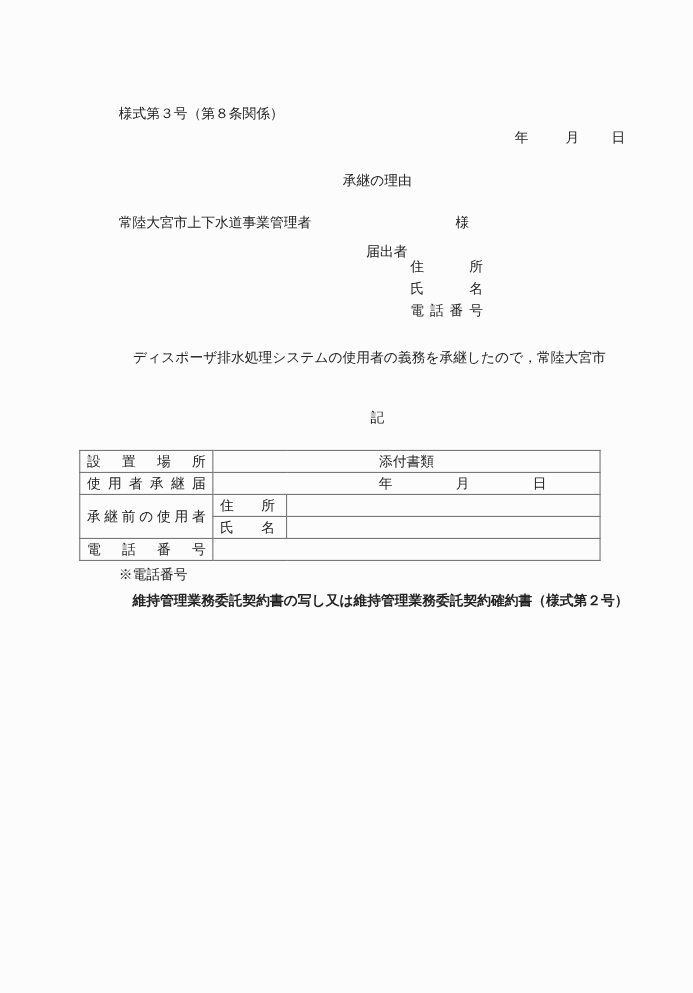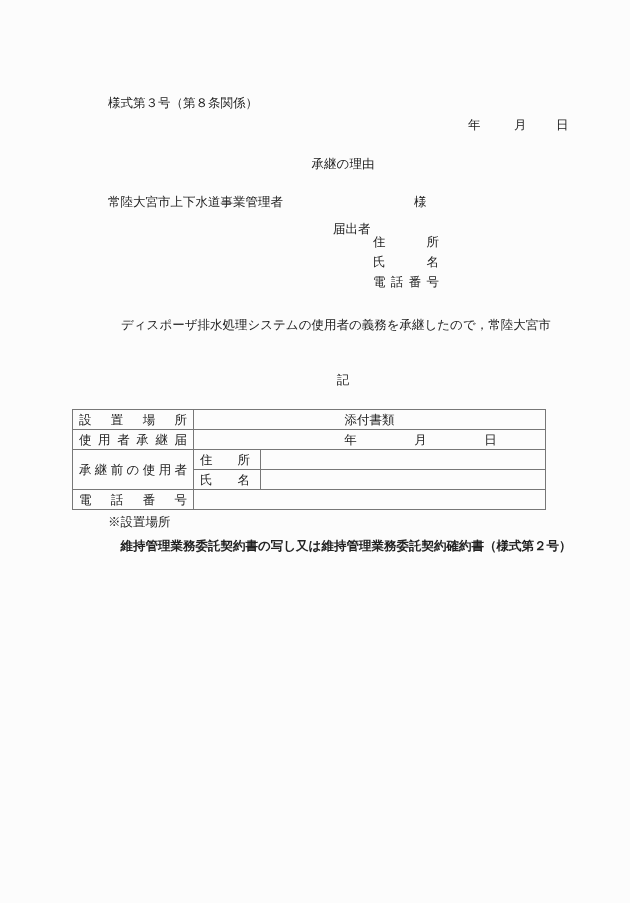--- a/index.html
+++ b/index.html
@@ -103,14 +103,14 @@
   </tr>
   <tr>
     <td class="label-col">
           <span class="jl">電話番号</span>
         </td>
     <td colspan="2"><span></span></td>
   </tr>
 </tbody>
   </table>
 
-<div class="abs note-title">※設置場所</div>
+<div class="abs note-title">※電話番号</div>
 <div class="abs note-body">維持管理業務委託契約書の写し又は維持管理業務委託契約確約書（様式第２号）</div>
 
 </body></html>

